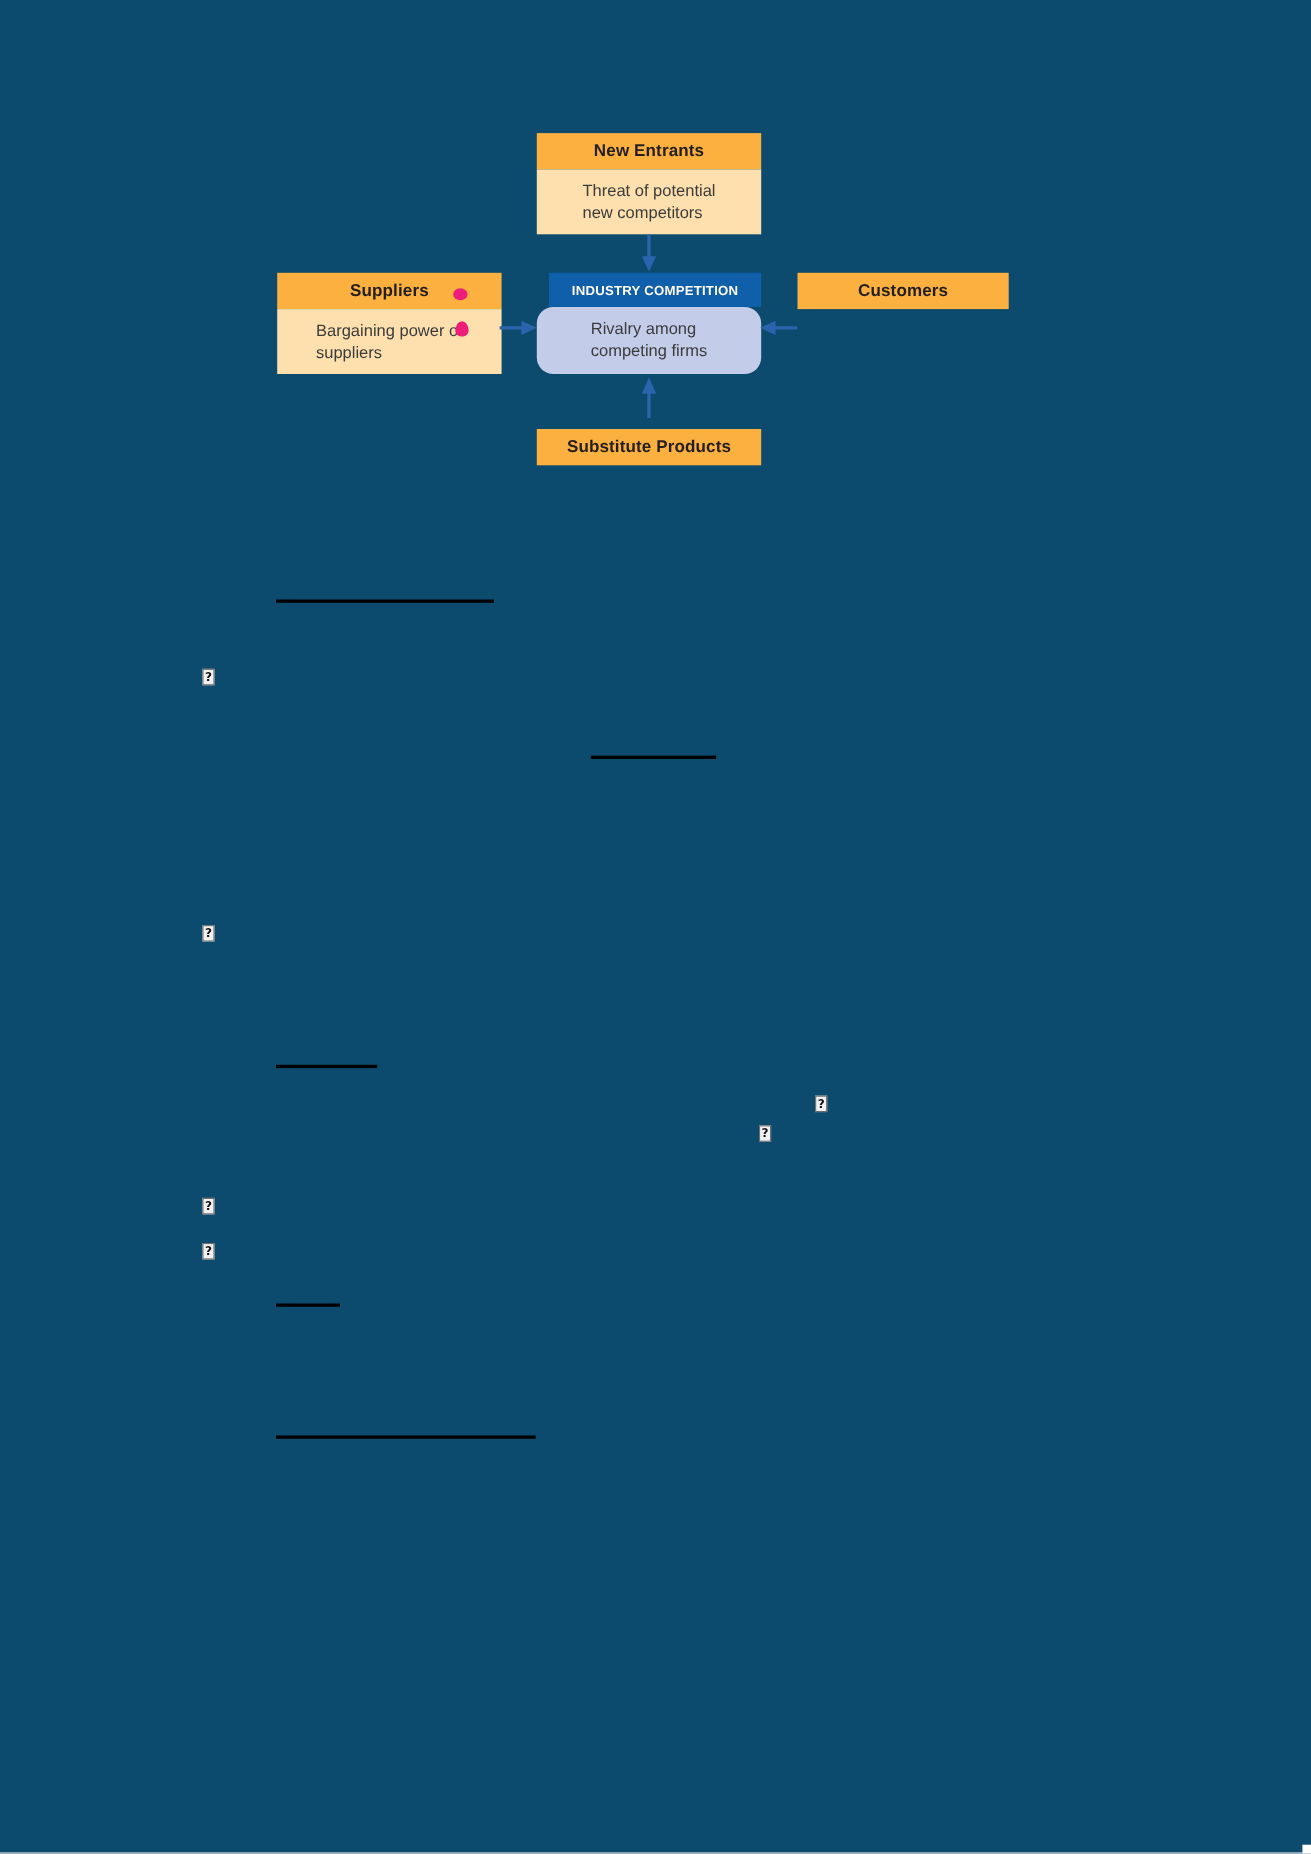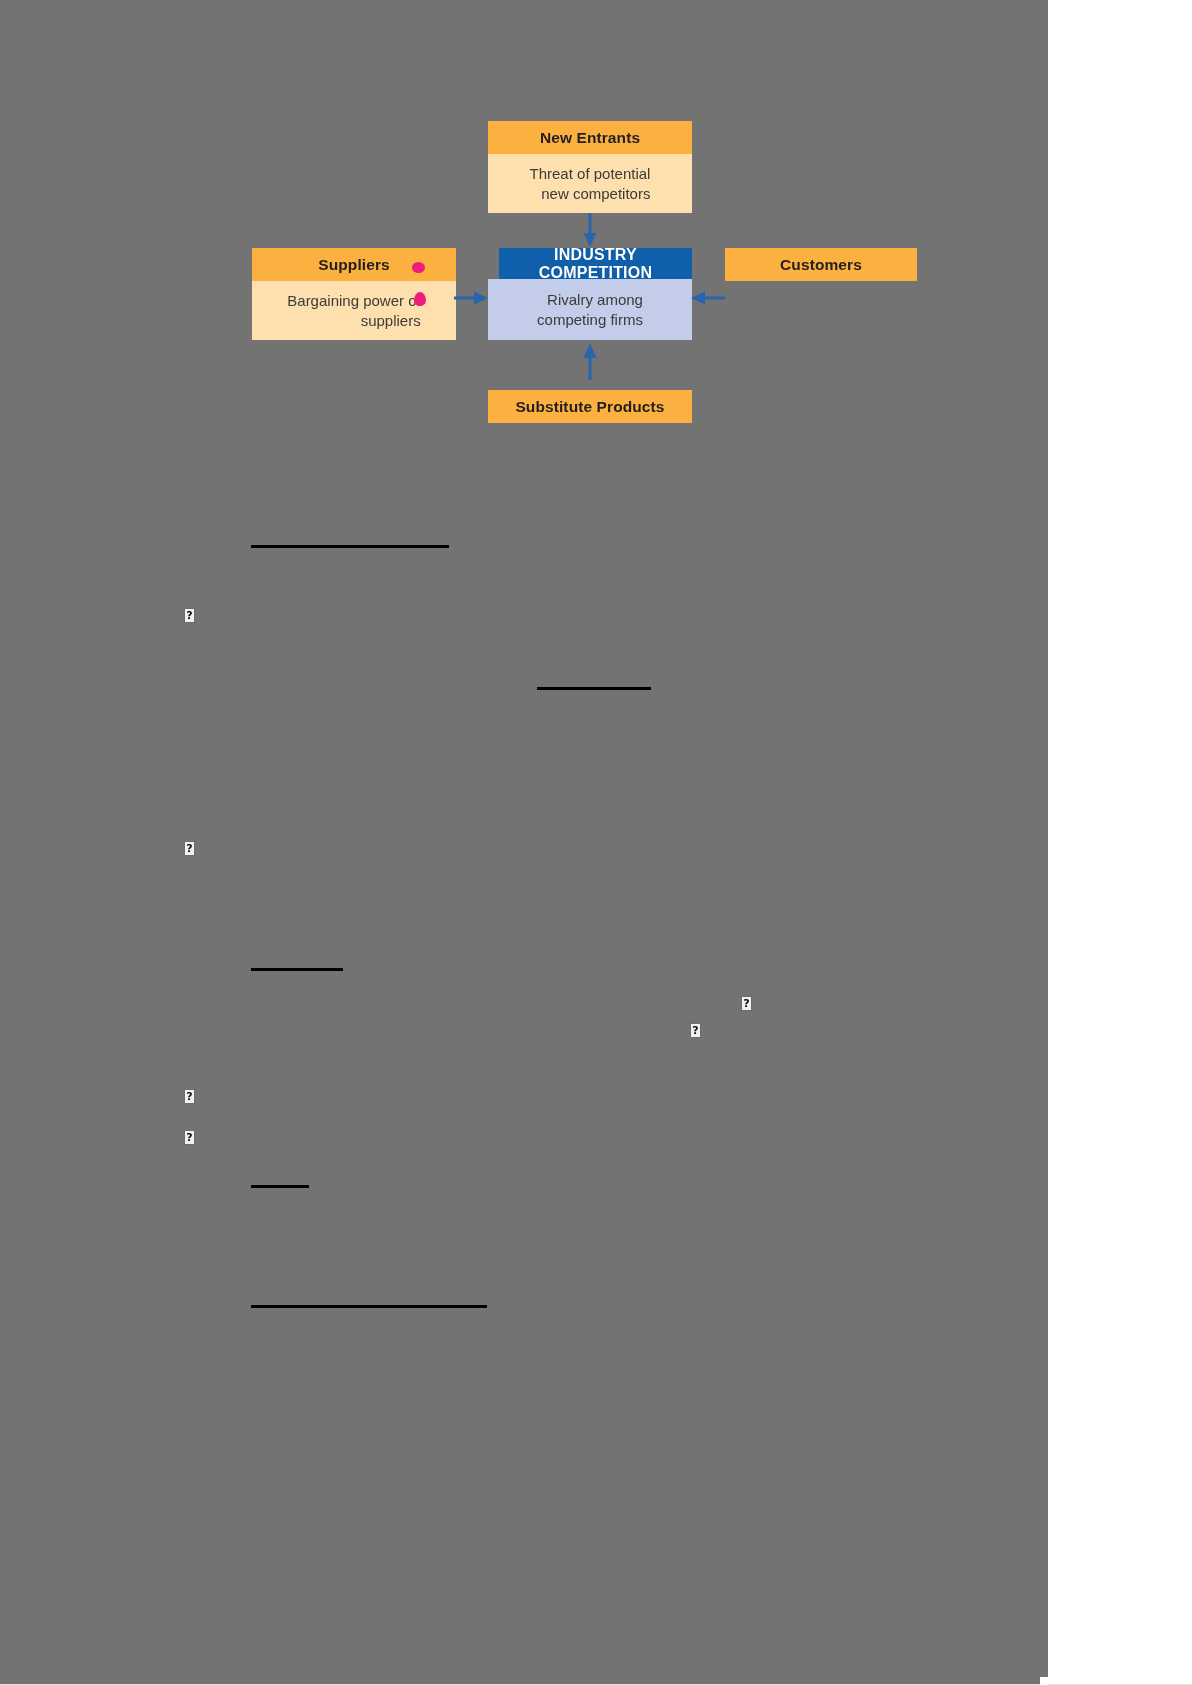--- a/index.html
+++ b/index.html
@@ -9,23 +9,23 @@
   body {
     width: 1192px;
     height: 1685px;
     background: #ffffff;
     font-family: "Liberation Sans", sans-serif;
     overflow: hidden;
   }
 
   .page {
     position: relative;
-    width: 1048px;
+    width: 1192px;
     height: 1685px;
-    background: #737373;
+    background: #0c4a6e;
     box-sizing: border-box;
   }
 
   
   .diagram {
     position: absolute;
     left: 252px;
     top: 112px;
     width: 668px;
     height: 372px;
@@ -42,21 +42,21 @@
     text-align: center;
     letter-spacing: 0.1px;
     box-sizing: border-box;
     display: flex;
     align-items: center;
     justify-content: center;
   }
   .force-box .box-body {
     font-size: 15px;
     color: #3b3b3b;
-    text-align: right;
+    text-align: left;
     line-height: 1.32;
     box-sizing: border-box;
     display: flex;
     align-items: center;
     justify-content: center;
     padding: 4px 6px;
   }
 
   
   .force-outer .box-header {
@@ -66,29 +66,30 @@
   .force-outer .box-body {
     background: #fde0ad;
     height: 59px;
   }
 
   
   .force-center .box-header {
     background: #0f5fab;
     color: #ffffff;
     height: 31px;
-    font-size: 16px;
+    font-size: 12px;
     letter-spacing: 0.2px;
     text-shadow: 0 0 1px rgba(0,0,0,.2);
     margin-left: 11px;
   }
   .force-center .box-body {
     background: #c3cce9;
     height: 61px;
     color: #3b3b3b;
+    border-radius: 15px;
   }
 
   
   #box-new-entrants       { left: 236px; top: 9px;   width: 204px; }
   #box-center             { left: 236px; top: 136px; width: 204px; }
   #box-suppliers          { left: 0px;   top: 136px; width: 204px; }
   #box-customers          { left: 473px; top: 136px; width: 192px; }
   #box-substitute         { left: 236px; top: 268px; width: 204px; margin-top: 10px; }
 
   

